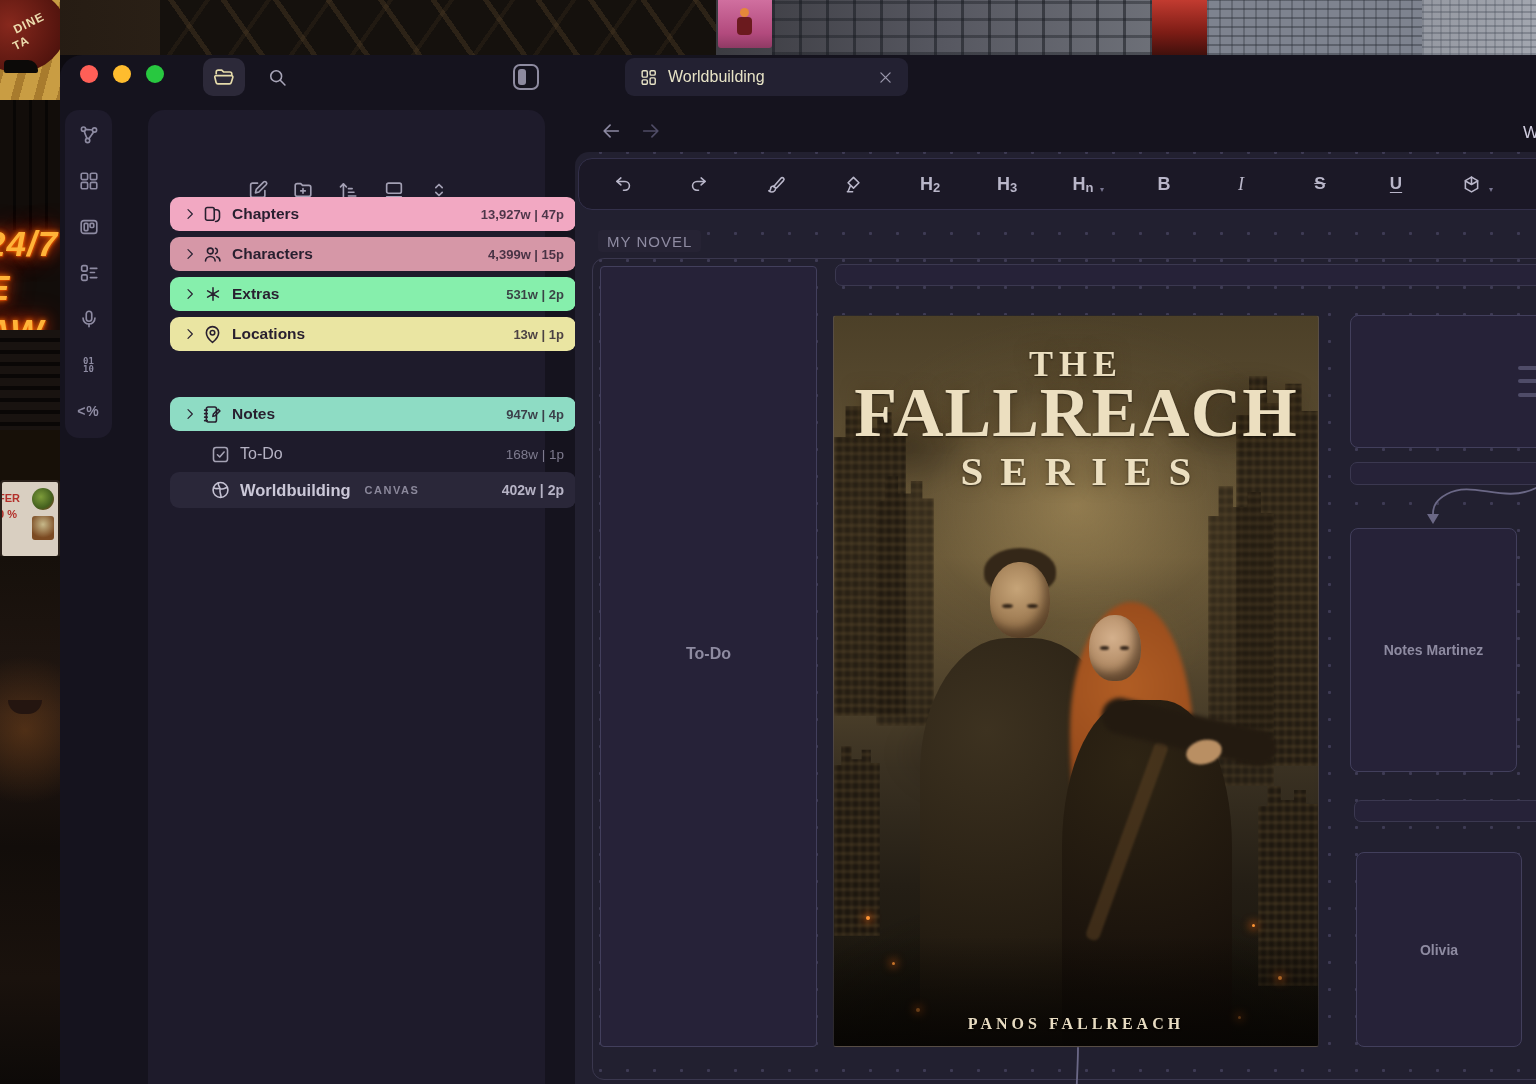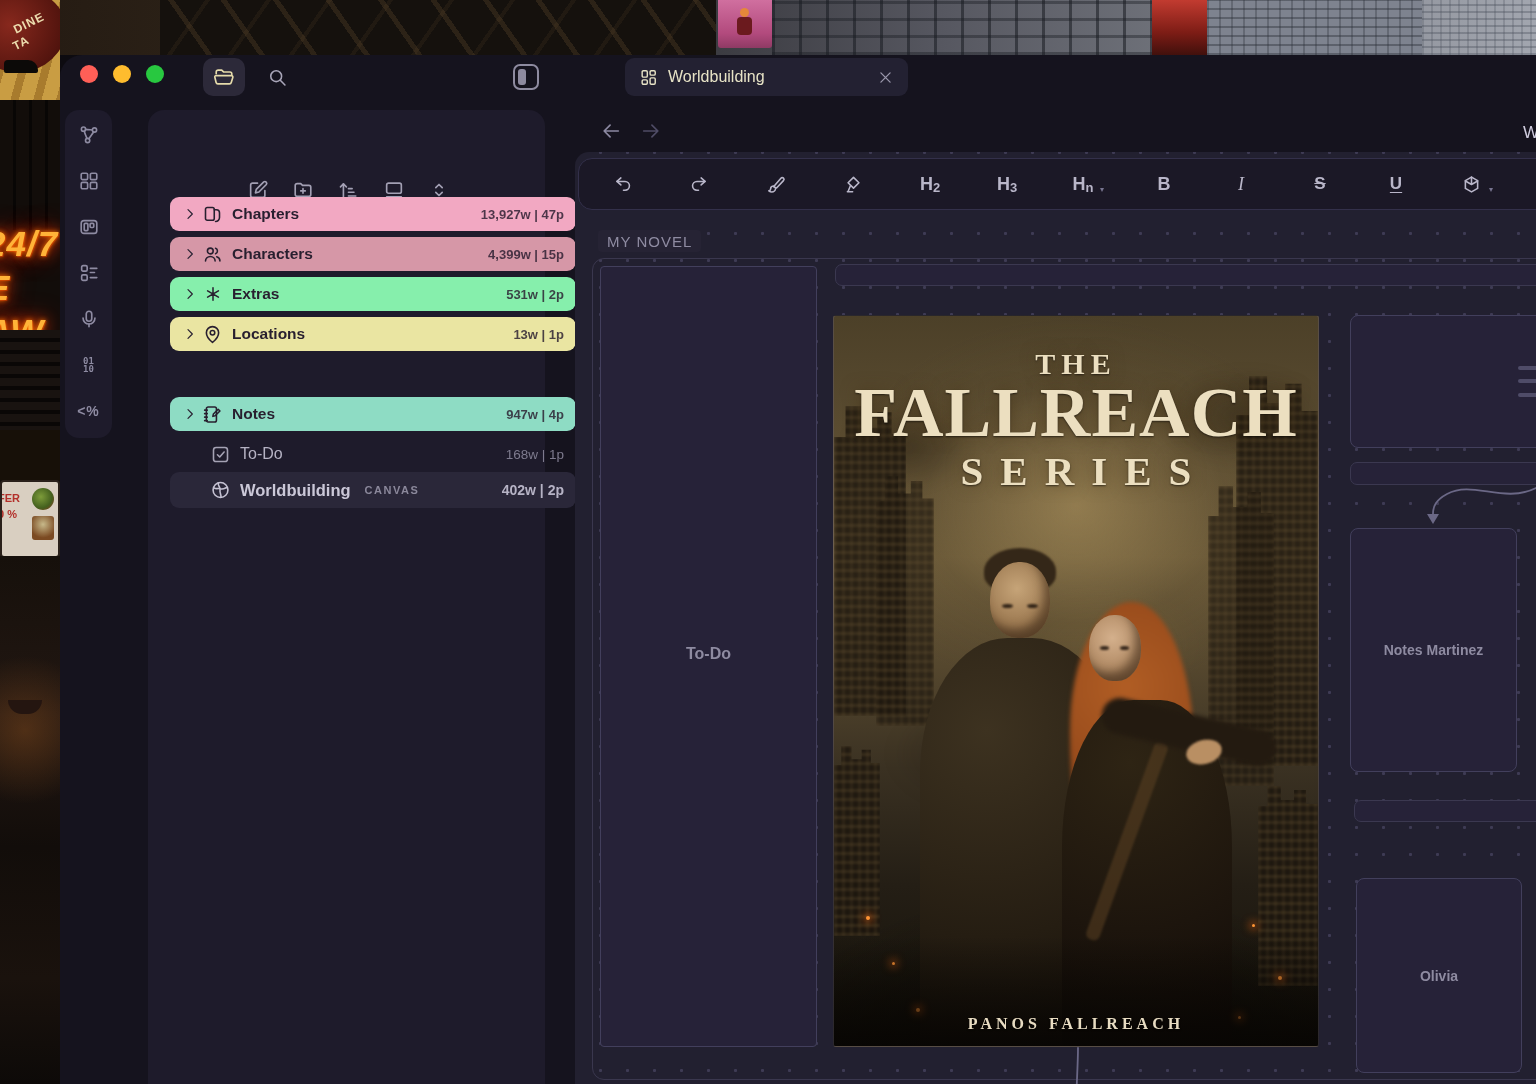--- a/index.html
+++ b/index.html
@@ -149,21 +149,21 @@
   .woman-head{left:255px;top:299px;width:52px;height:66px;background:radial-gradient(circle at 45% 35%,#d4b08c,#b08963 62%,#7c5a3c);}
   .woman-body{position:absolute;left:228px;top:384px;width:170px;height:348px;border-radius:42% 42% 6px 6px;
     background:radial-gradient(circle at 40% 18%,#2e2414,#1d150d 55%,#120c07 90%);}
   .strap{position:absolute;left:286px;top:420px;width:14px;height:210px;transform:rotate(20deg);background:rgba(96,68,36,.5);filter:blur(1px);border-radius:6px;}
   .man-arm{position:absolute;left:266px;top:398px;width:178px;height:36px;transform:rotate(13deg);border-radius:18px;background:#231a10;filter:blur(2px);}
   .hand{position:absolute;left:352px;top:424px;width:36px;height:24px;transform:rotate(-14deg);border-radius:50%;background:#b98f63;filter:blur(1px);}
   .eye{position:absolute;border-radius:50%;background:rgba(28,18,11,.85);filter:blur(1px);}
   .ember{position:absolute;width:4px;height:4px;border-radius:50%;background:#ff9434;box-shadow:0 0 8px 2px rgba(255,110,20,.75);}
   .cover-title{position:absolute;left:0;right:0;top:30px;text-align:center;color:#ecdfc0;
     font-family:"Liberation Serif",serif;font-weight:bold;text-shadow:0 1px 2px rgba(0,0,0,.55),0 0 16px rgba(70,52,24,.6);}
-  .ct1{font-size:30px;line-height:36px;letter-spacing:6px;}
+  .ct1{font-size:36px;line-height:36px;letter-spacing:6px;}
   .ct2{font-size:70px;line-height:62px;letter-spacing:1px;}
   .ct3{font-size:41px;line-height:54px;letter-spacing:17px;text-indent:17px;}
   .cover-author{position:absolute;left:0;right:0;bottom:13px;text-align:center;color:#e8dcc2;
     font-family:"Liberation Serif",serif;font-weight:bold;font-size:16px;letter-spacing:4px;
     text-shadow:0 1px 2px rgba(0,0,0,.7);}
   .ground{position:absolute;left:0;right:0;bottom:0;height:110px;background:linear-gradient(180deg,transparent,rgba(7,5,3,.9));}
 </style>
 </head>
 <body>
 
@@ -551,21 +551,21 @@
           <div class="b1line" style="left:167px;top:77px;"></div>
         </div>
         <div class="cbar" style="left:775px;top:310px;width:240px;height:23px;"></div>
 
         <div class="ccard" style="left:775px;top:376px;width:167px;height:244px;border-radius:8px;">
           <div class="clabel" style="top:113px;font-size:14px;">Notes Martinez</div>
         </div>
 
         <div class="cbar" style="left:779px;top:648px;width:240px;height:22px;"></div>
 
-        <div class="ccard" style="left:781px;top:700px;width:166px;height:195px;border-radius:8px;margin-top:26px;">
+        <div class="ccard" style="left:781px;top:700px;width:166px;height:195px;border-radius:8px;">
           <div class="clabel" style="top:89px;font-size:14px;">Olivia</div>
         </div>
 
         <svg class="abs" style="left:0;top:0;width:961px;height:987px;pointer-events:none;" viewBox="0 0 961 987">
           <path d="M961 336 C 928 352, 898 328, 872 342 C 861 348, 858 354, 858 362" fill="none" stroke="#6b6886" stroke-width="1.8" stroke-linecap="round"></path>
           <path d="M852 362 L864 362 L858 372 Z" fill="#6b6886"></path>
           <path d="M503 896 C 503 918, 500 950, 501 987" fill="none" stroke="#6b6886" stroke-width="1.8" stroke-linecap="round"></path>
         </svg>
 
       </div>

